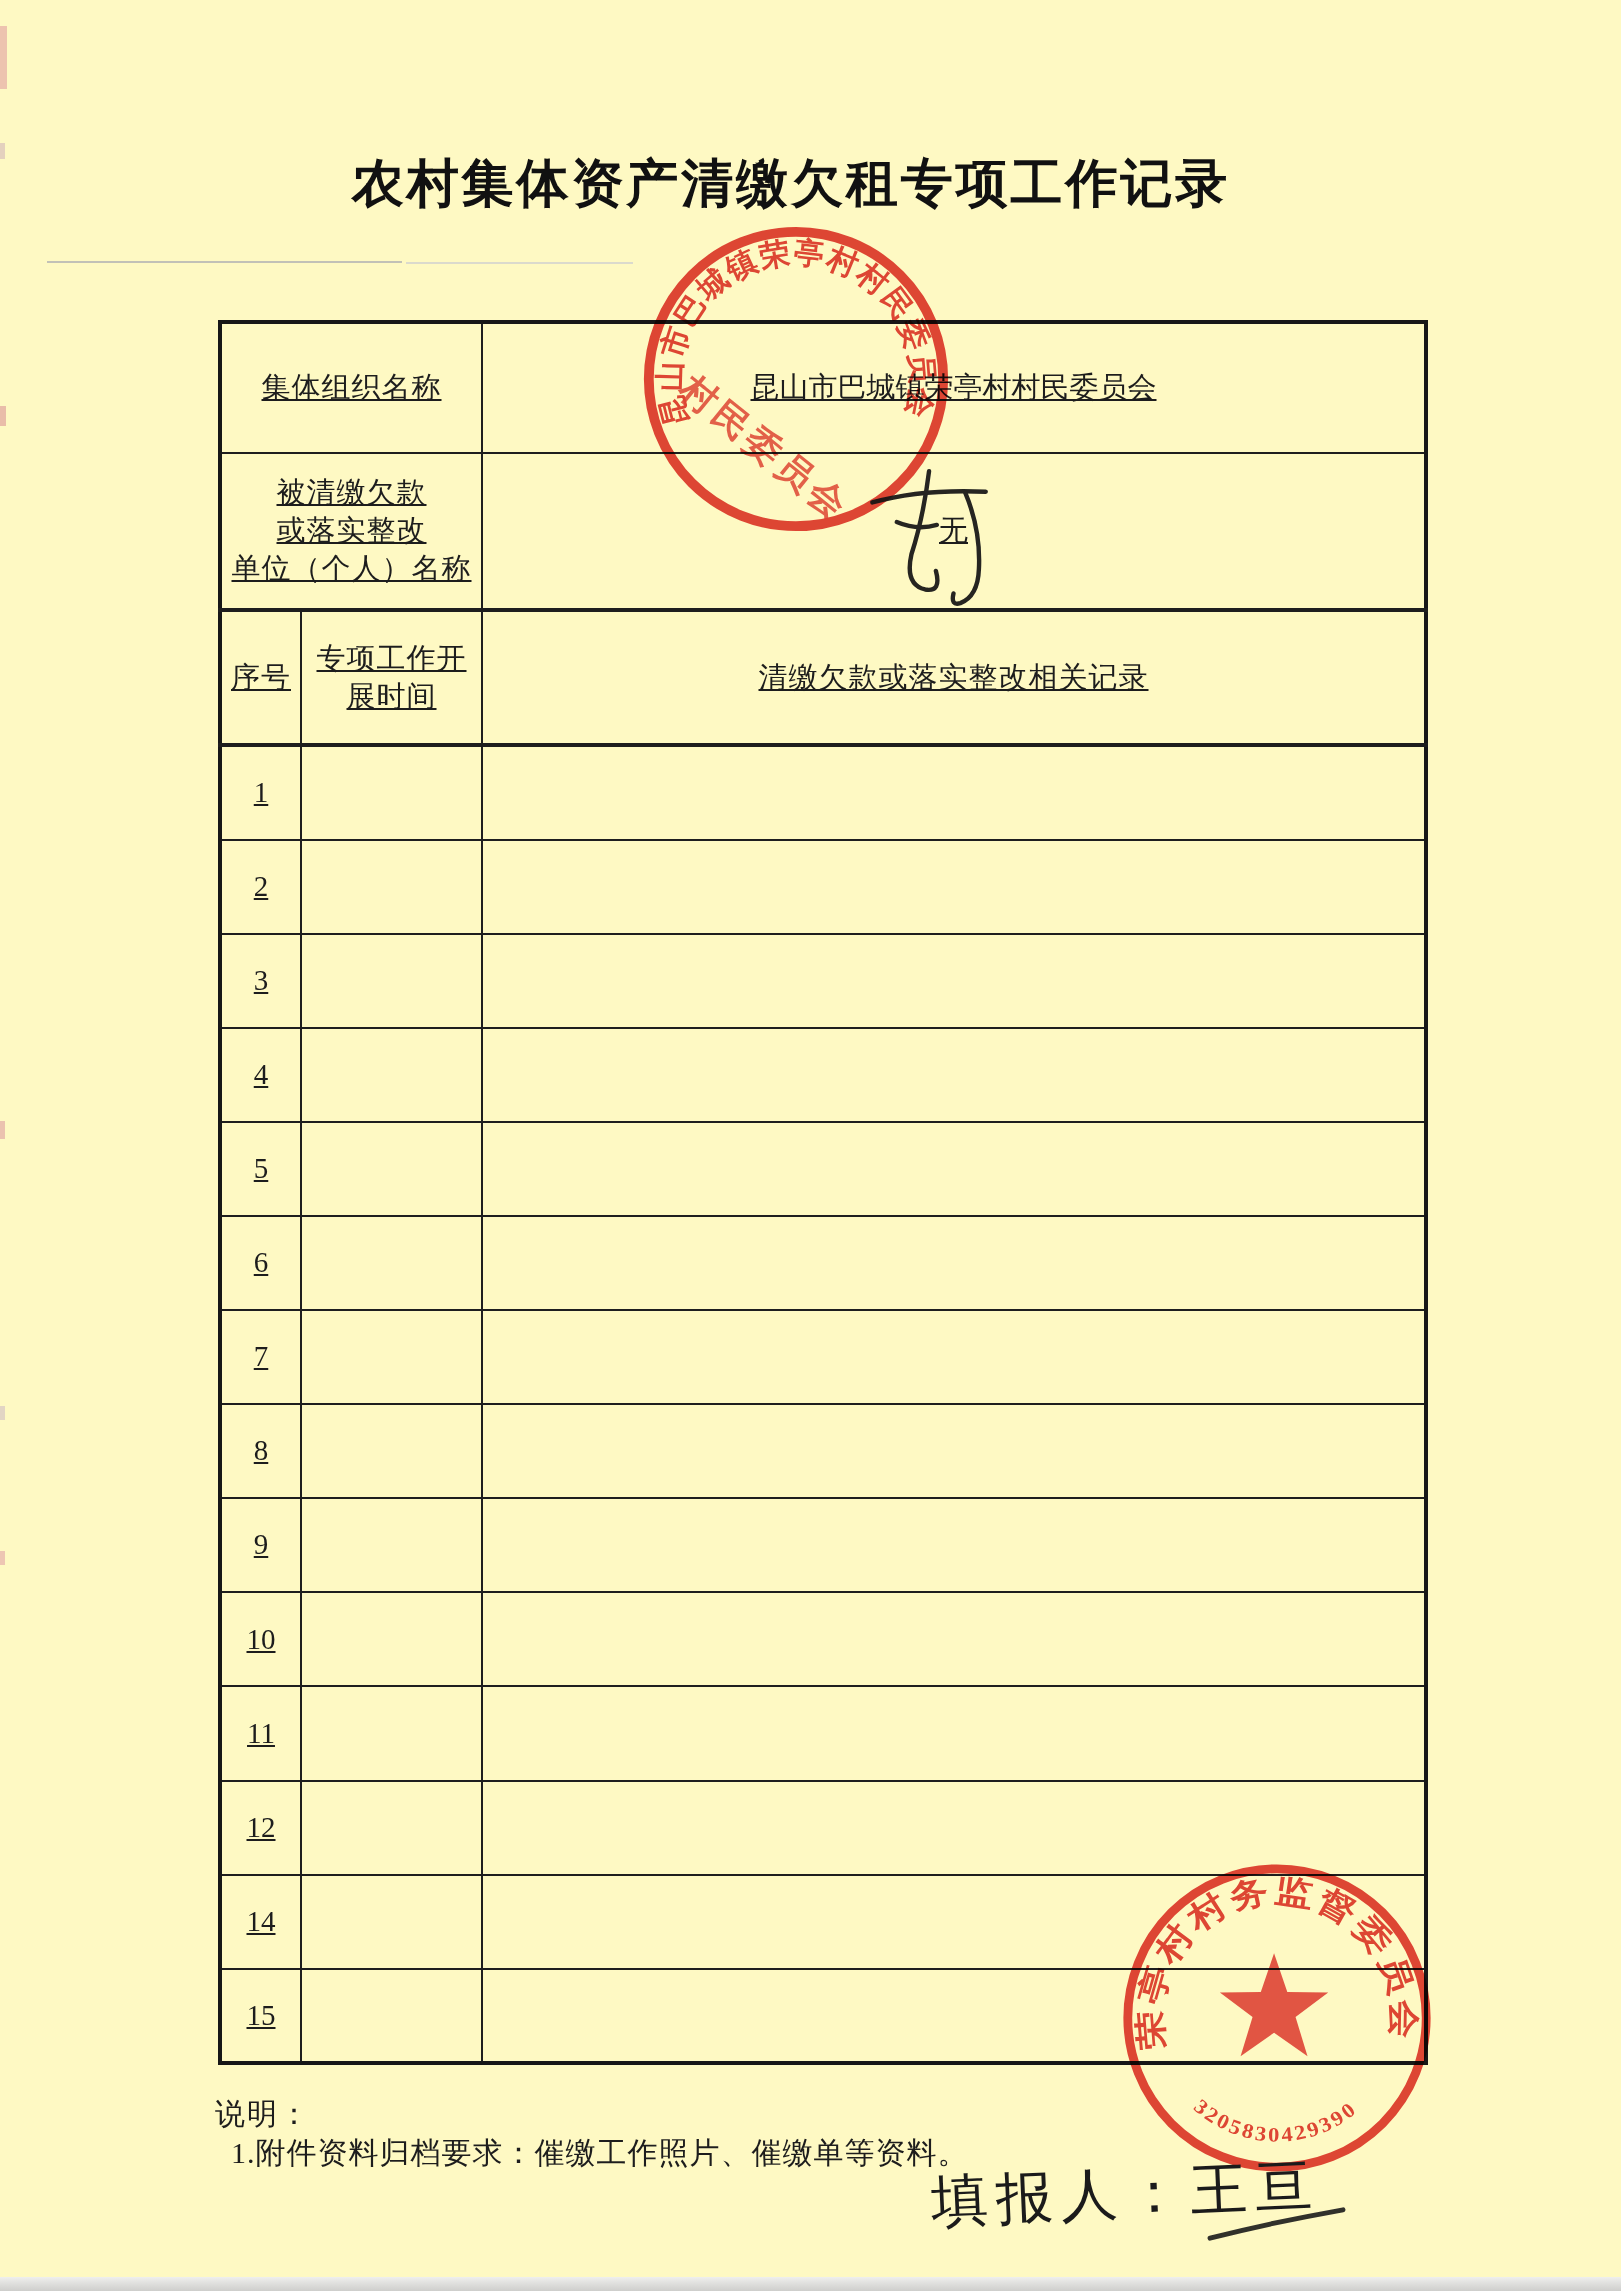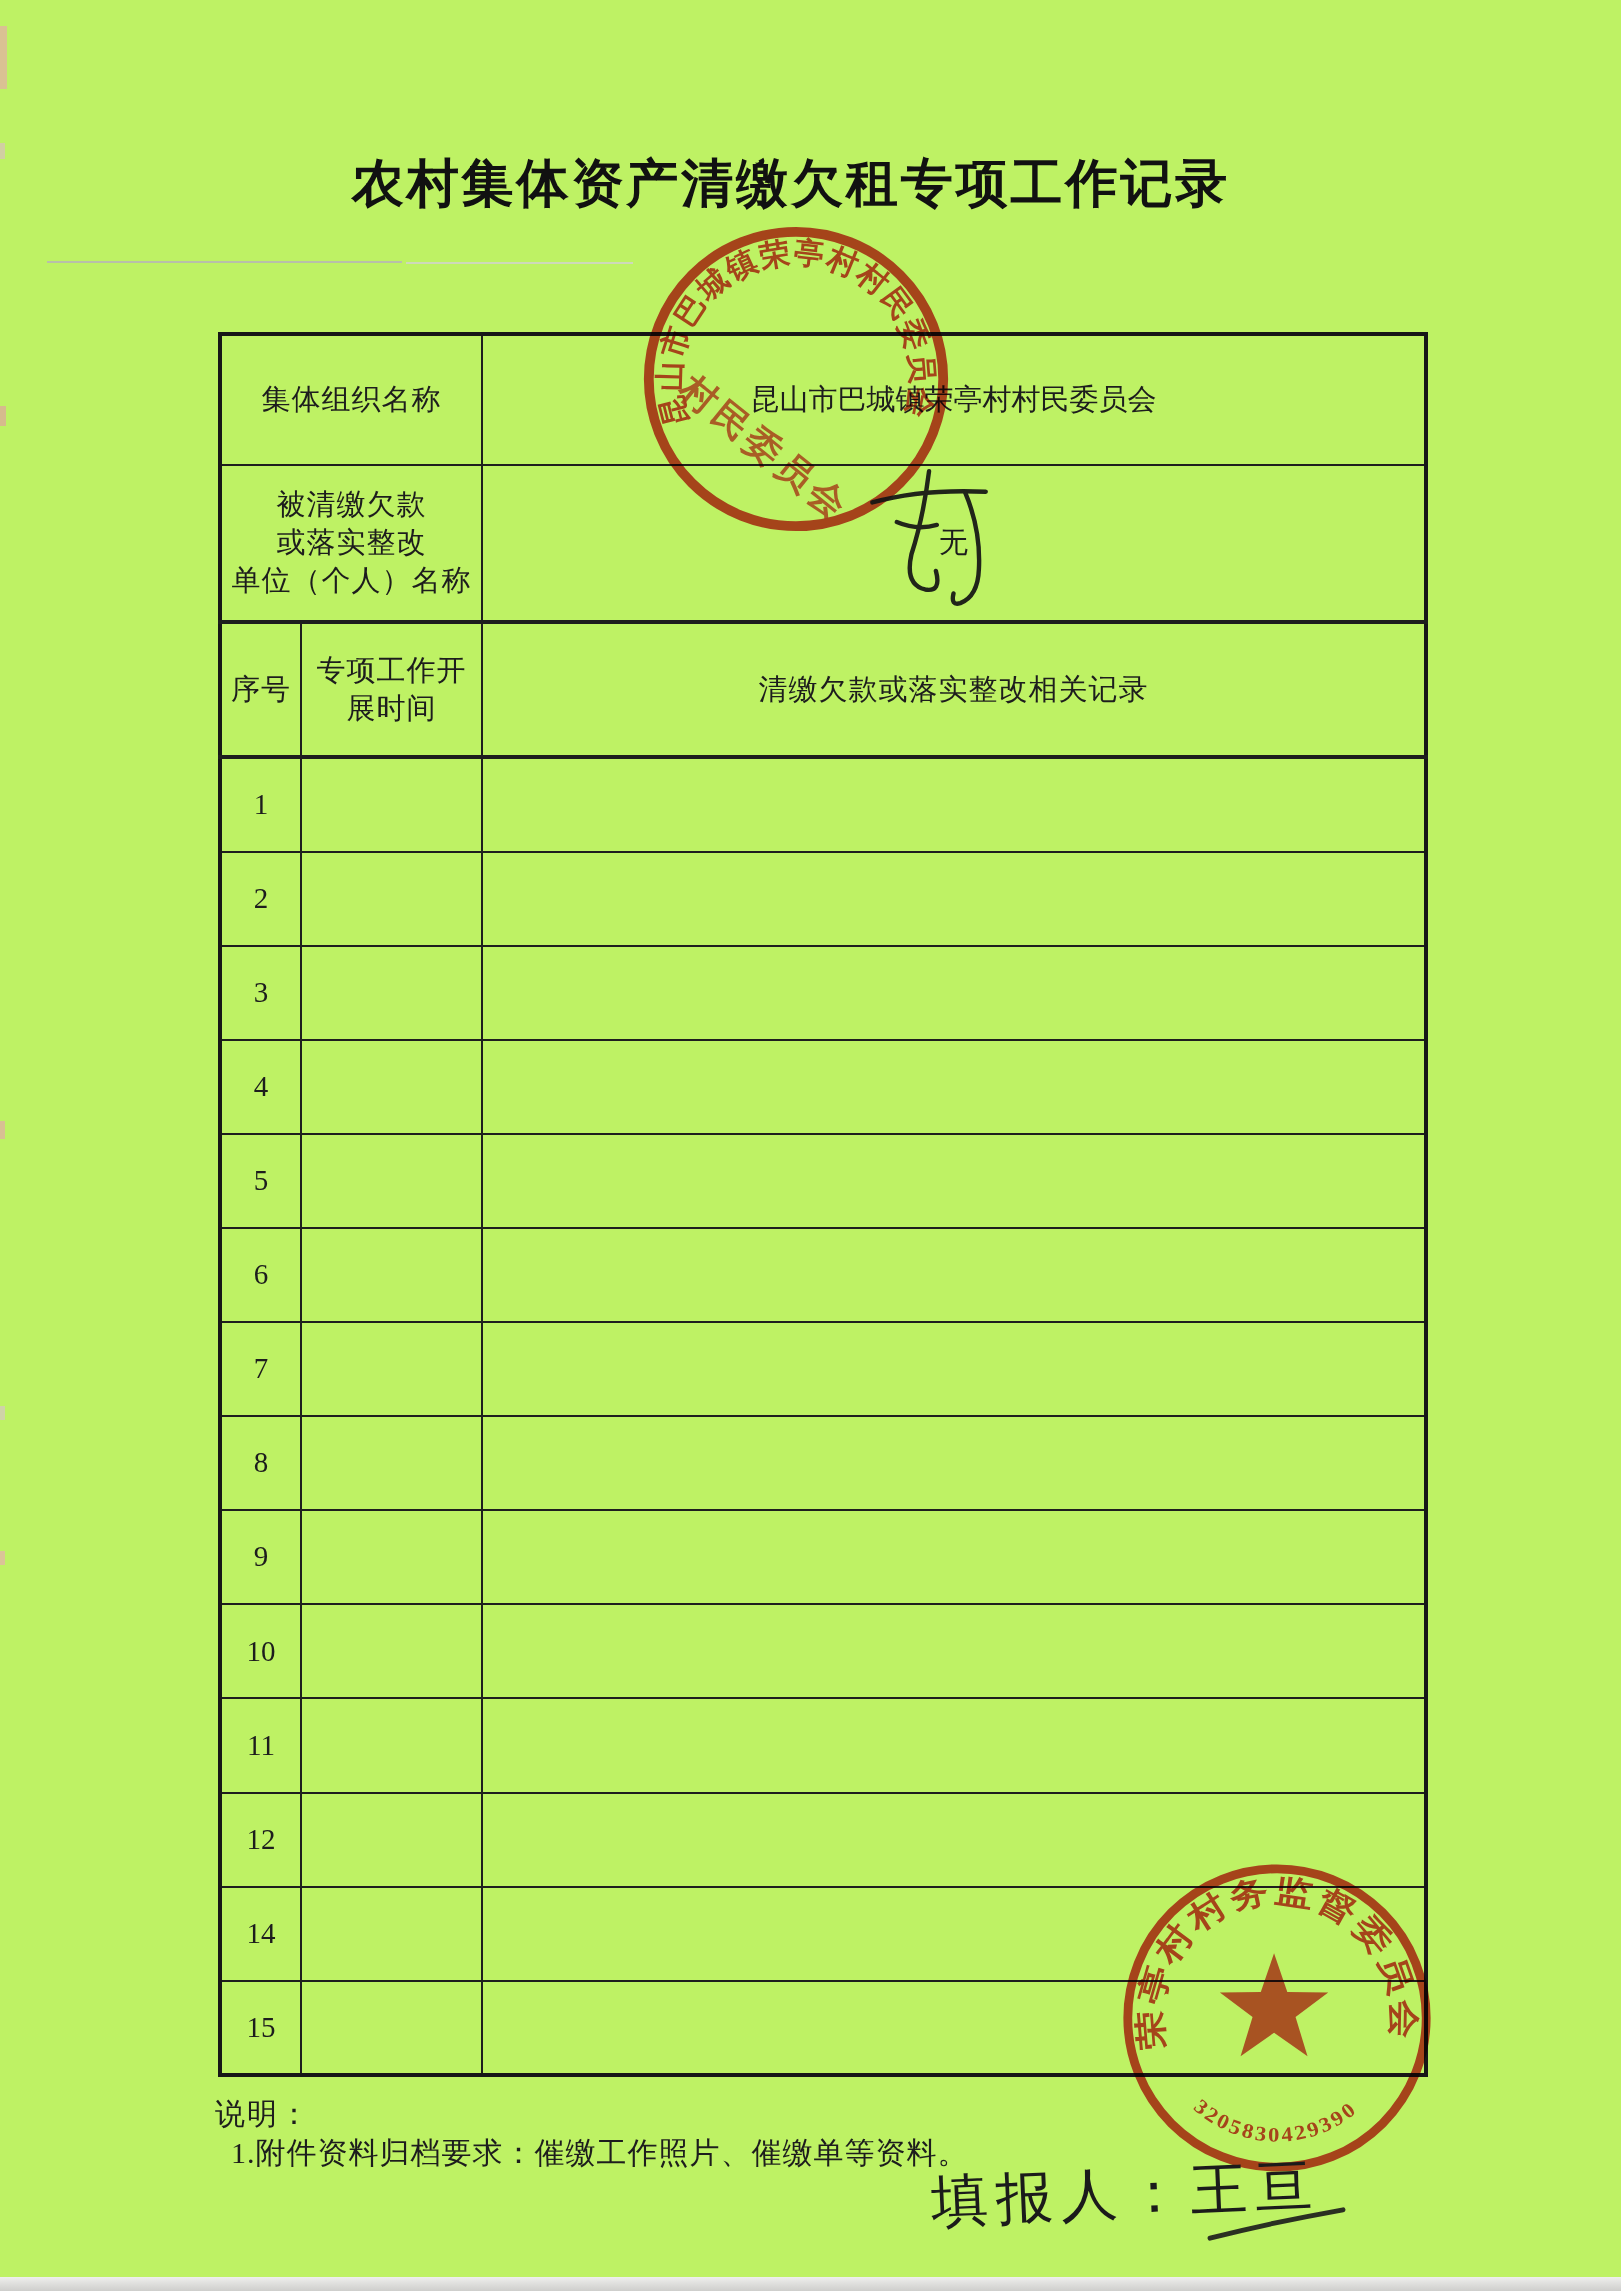--- a/index.html
+++ b/index.html
@@ -1,38 +1,39 @@
 <!DOCTYPE html>
 <html><head>
 <meta charset="utf-8">
 <style>
   html,body{margin:0;padding:0;background:#9a9a9a;}
   .page{
     position:relative;
     width:1621px;height:2292px;
-    background:#bef264;
+    background:#fef9c3;
     overflow:hidden;
     font-family:"Liberation Serif","DejaVu Serif",serif;
     color:#1d1d1d;
   }
   
   .doc-title{
     position:absolute;left:0;top:149px;width:1582px;
     text-align:center;
     font-size:52px;font-weight:700;letter-spacing:2.9px;
     color:#111;margin:0;
   }
   .title-underline-a{position:absolute;left:47px;top:261px;width:355px;height:2px;background:#b7b7b5;opacity:.85;}
   .title-underline-b{position:absolute;left:406px;top:262px;width:227px;height:2px;background:#d2d2d0;opacity:.8;}
   
   table.form{
-    position:absolute;left:218px;top:332px;
+    position:absolute;left:218px;top:320px;
     width:1207px;height:1745px;
     border-collapse:collapse;table-layout:fixed;
     border:4.9px solid #171717;
+    text-decoration:underline;
   }
   table.form td{
     border:2.9px solid #1e1e1e;
     text-align:center;vertical-align:middle;
     font-size:29px;line-height:1.3;
     padding:0;
     overflow:hidden;
   }
   tr.thickline td{border-bottom-width:4.9px;}
   td.valuecell{text-align:left;padding-left:15.7px;font-size:31px;}

